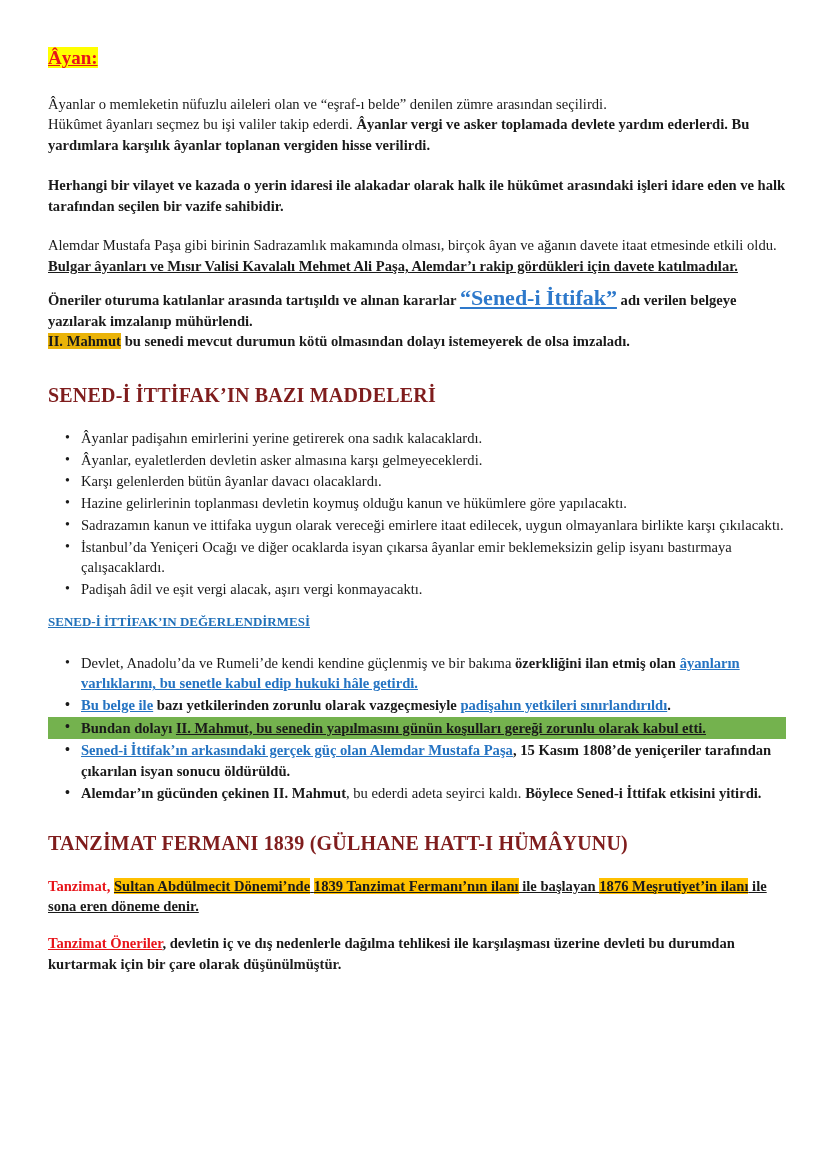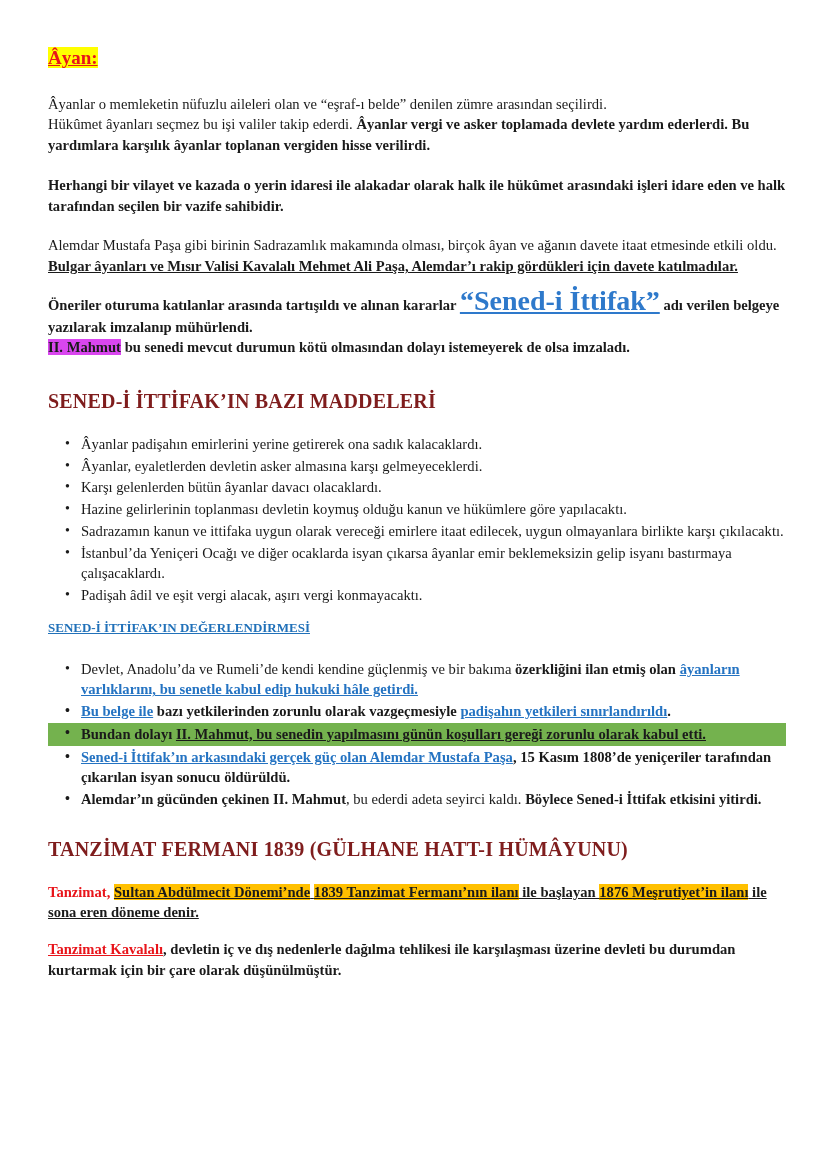--- a/index.html
+++ b/index.html
@@ -14,21 +14,21 @@
     font-size:14.6px;
     line-height:1.42;
     color:#1a1a1a;
     overflow:hidden;
   }
   .b{font-weight:bold;}
   .u{text-decoration:underline;}
   .red{color:#e8141a;}
   .blue{color:#2473c2;}
   .hl-o{background:#ffc000;}
-  .hl-g{background:#d946ef;}
+  .hl-g{background:#eab308;}
 
   h1.doc-title{
     font-size:19px;margin:0 0 24px 0;line-height:1.25;
   }
   h1.doc-title .t{
     color:#e8141a;background:#ffff00;text-decoration:underline;font-weight:bold;
   }
   h2.sec{
     color:#7f1d1d;font-weight:bold;
     font-size:20px;margin:0 0 20px 0;line-height:1.3;letter-spacing:.2px;
@@ -36,21 +36,21 @@
   h2.sec.mt{margin-top:2px;}
   h3.subsec{
     color:#2171b9;text-decoration:underline;font-weight:bold;
     font-size:13px;margin:0 0 22px 0;line-height:1.3;
   }
   p{margin:0 0 19px 0;}
   p.tight{margin-bottom:9px;}
   p.no-gap{margin-bottom:0;}
   p.after-big{margin-bottom:30px;}
   .big-inline{
-    font-size:28px;font-weight:bold;color:#2e79cb;text-decoration:underline;
+    font-size:22px;font-weight:bold;color:#2e79cb;text-decoration:underline;
     line-height:1.1;
   }
   ul.blist{
     list-style:none;margin:0 0 14px 0;padding:0;
   }
   ul.blist.eval{margin-bottom:26px;}
   ul.blist li{
     position:relative;padding-left:33px;margin:0 0 1px 0;
   }
   ul.blist li .blt{
@@ -102,15 +102,15 @@
     <li class="hl-row"><span class="blt b">•</span><span class="b">Bundan dolayı </span><span class="b u">II. Mahmut, bu senedin yapılmasını günün koşulları gereği zorunlu olarak kabul etti.</span></li>
     <li><span class="blt b">•</span><span class="b u blue">Sened-i İttifak’ın arkasındaki gerçek güç olan Alemdar Mustafa Paşa</span><span class="b">, 15 Kasım 1808’de yeniçeriler tarafından çıkarılan isyan sonucu öldürüldü.</span></li>
     <li><span class="blt b">•</span><span class="b">Alemdar’ın gücünden çekinen II. Mahmut</span><span>, bu ederdi adeta seyirci kaldı. </span><span class="b">Böylece Sened-i İttifak etkisini yitirdi.</span></li>
   </ul>
 
   <h2 class="sec mt">TANZİMAT FERMANI 1839 (GÜLHANE HATT-I HÜMÂYUNU)</h2>
 
   <p class="tanz-p"><span class="red">Tanzimat, </span><span class="u"><span class="hl-o">Sultan Abdülmecit Dönemi’nde</span><span> </span><span class="hl-o">1839 Tanzimat  Fermanı’nın ilanı</span><span> ile başlayan </span><span class="hl-o">1876 Meşrutiyet’in ilanı</span><span> ile sona eren döneme denir.</span></span></p>
 
 
-  <p class="tanz-p"><span class="red u">Tanzimat Kavalalı</span><span>, devletin iç ve dış nedenlerle dağılma tehlikesi ile karşılaşması üzerine devleti bu durumdan kurtarmak için bir çare olarak düşünülmüştür.</span></p>
+  <p class="tanz-p"><span class="red u">Tanzimat Öneriler</span><span>, devletin iç ve dış nedenlerle dağılma tehlikesi ile karşılaşması üzerine devleti bu durumdan kurtarmak için bir çare olarak düşünülmüştür.</span></p>
 
 </div>
 
 </body></html>

